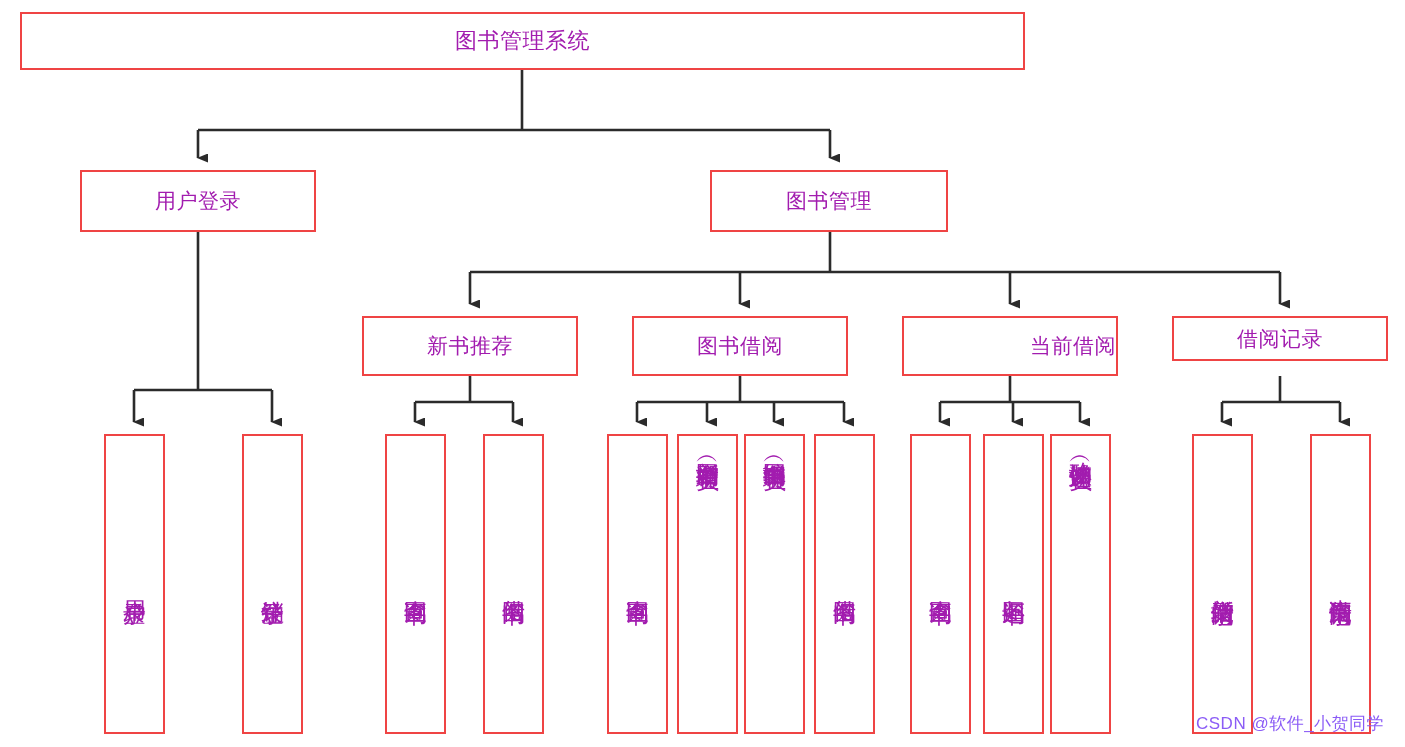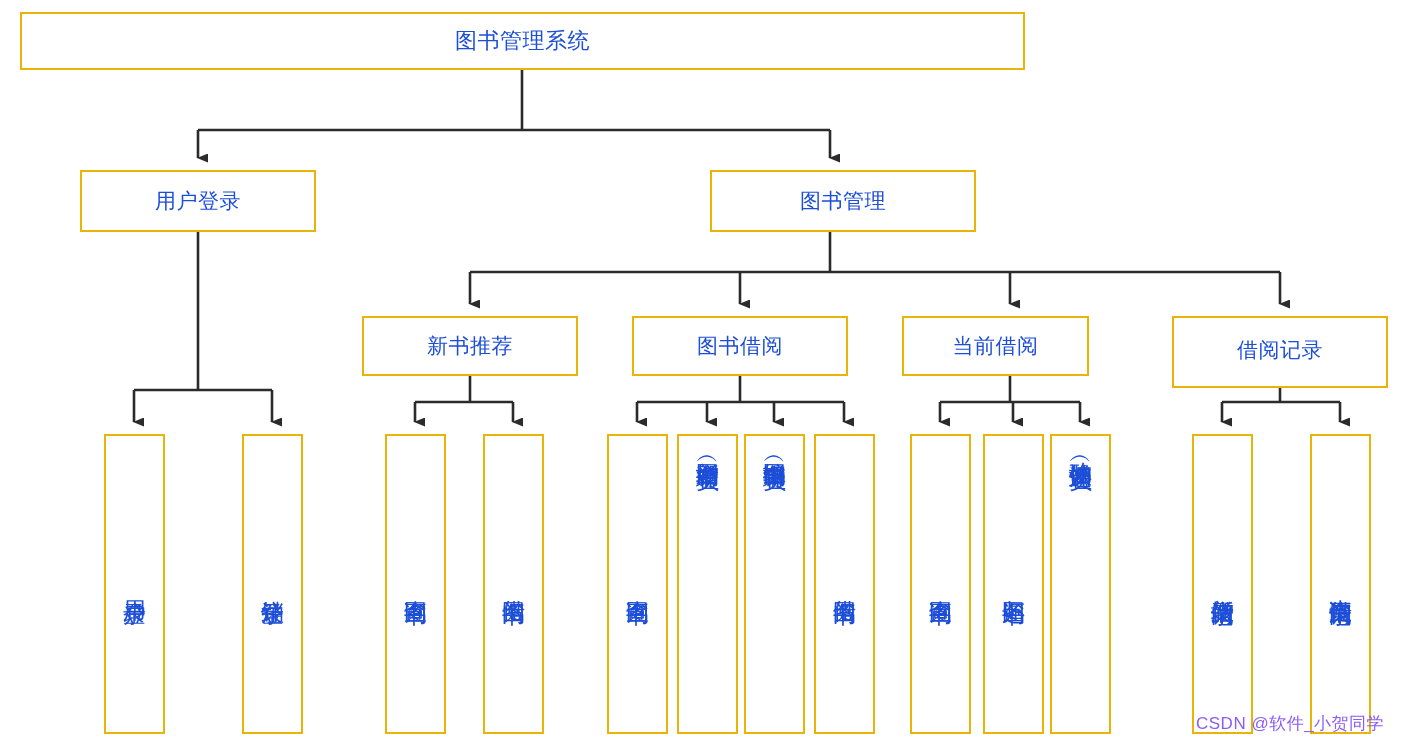--- a/index.html
+++ b/index.html
@@ -21,26 +21,26 @@
     position: absolute;
     left: 0;
     top: 0;
     width: 1405px;
     height: 747px;
     pointer-events: none;
   }
   .node {
     position: absolute;
     box-sizing: border-box;
-    border: 2px solid #eab308;
+    border: 2px solid #ef4444;
     background: #ffffff;
     display: flex;
     align-items: center;
     justify-content: center;
-    color: #1d4ed8;
+    color: #a21caf;
   }
   .node .lbl {
     display: block;
     text-align: center;
     line-height: 1.22;
   }
   .node.horiz .lbl {
     font-size: 21px;
     letter-spacing: 0.5px;
     white-space: nowrap;
@@ -128,34 +128,34 @@
     </g>
   </svg>
 
   <div class="node horiz root" style="left:20px; top:12px; width:1005px; height:58px;">
     <span class="lbl">图书管理系统</span>
   </div>
 
   <div class="node horiz" style="left:80px; top:170px; width:236px; height:62px;">
     <span class="lbl">用户登录</span>
   </div>
-  <div class="node horiz" style="left:710px; top:170px; width:266px; height:62px;">
+  <div class="node horiz" style="left:710px; top:170px; width:238px; height:62px;">
     <span class="lbl">图书管理</span>
   </div>
 
   <div class="node horiz" style="left:632px; top:316px; width:216px; height:60px;">
     <span class="lbl">图书借阅</span>
   </div>
   <div class="node horiz" style="left:362px; top:316px; width:216px; height:60px;">
     <span class="lbl">新书推荐</span>
   </div>
-  <div class="node horiz" style="left:902px; top:316px; width:187px; height:60px;">
+  <div class="node horiz" style="left:902px; top:316px; width:216px; height:60px;justify-content:flex-end;">
     <span class="lbl">当前借阅</span>
   </div>
-  <div class="node horiz" style="left:1172px; top:316px; width:216px; height:72px;font-family:Liberation Mono, monospace;">
+  <div class="node horiz" style="left:1172px; top:316px; width:216px; height:45px;">
     <span class="lbl">借阅记录</span>
   </div>
 
   <div class="node vert mid" style="left:104px; top:434px; width:61px; height:300px;">
     <span class="lbl">用户登录</span>
   </div>
   <div class="node vert mid" style="left:242px; top:434px; width:61px; height:300px;">
     <span class="lbl">注销登录</span>
   </div>
 

